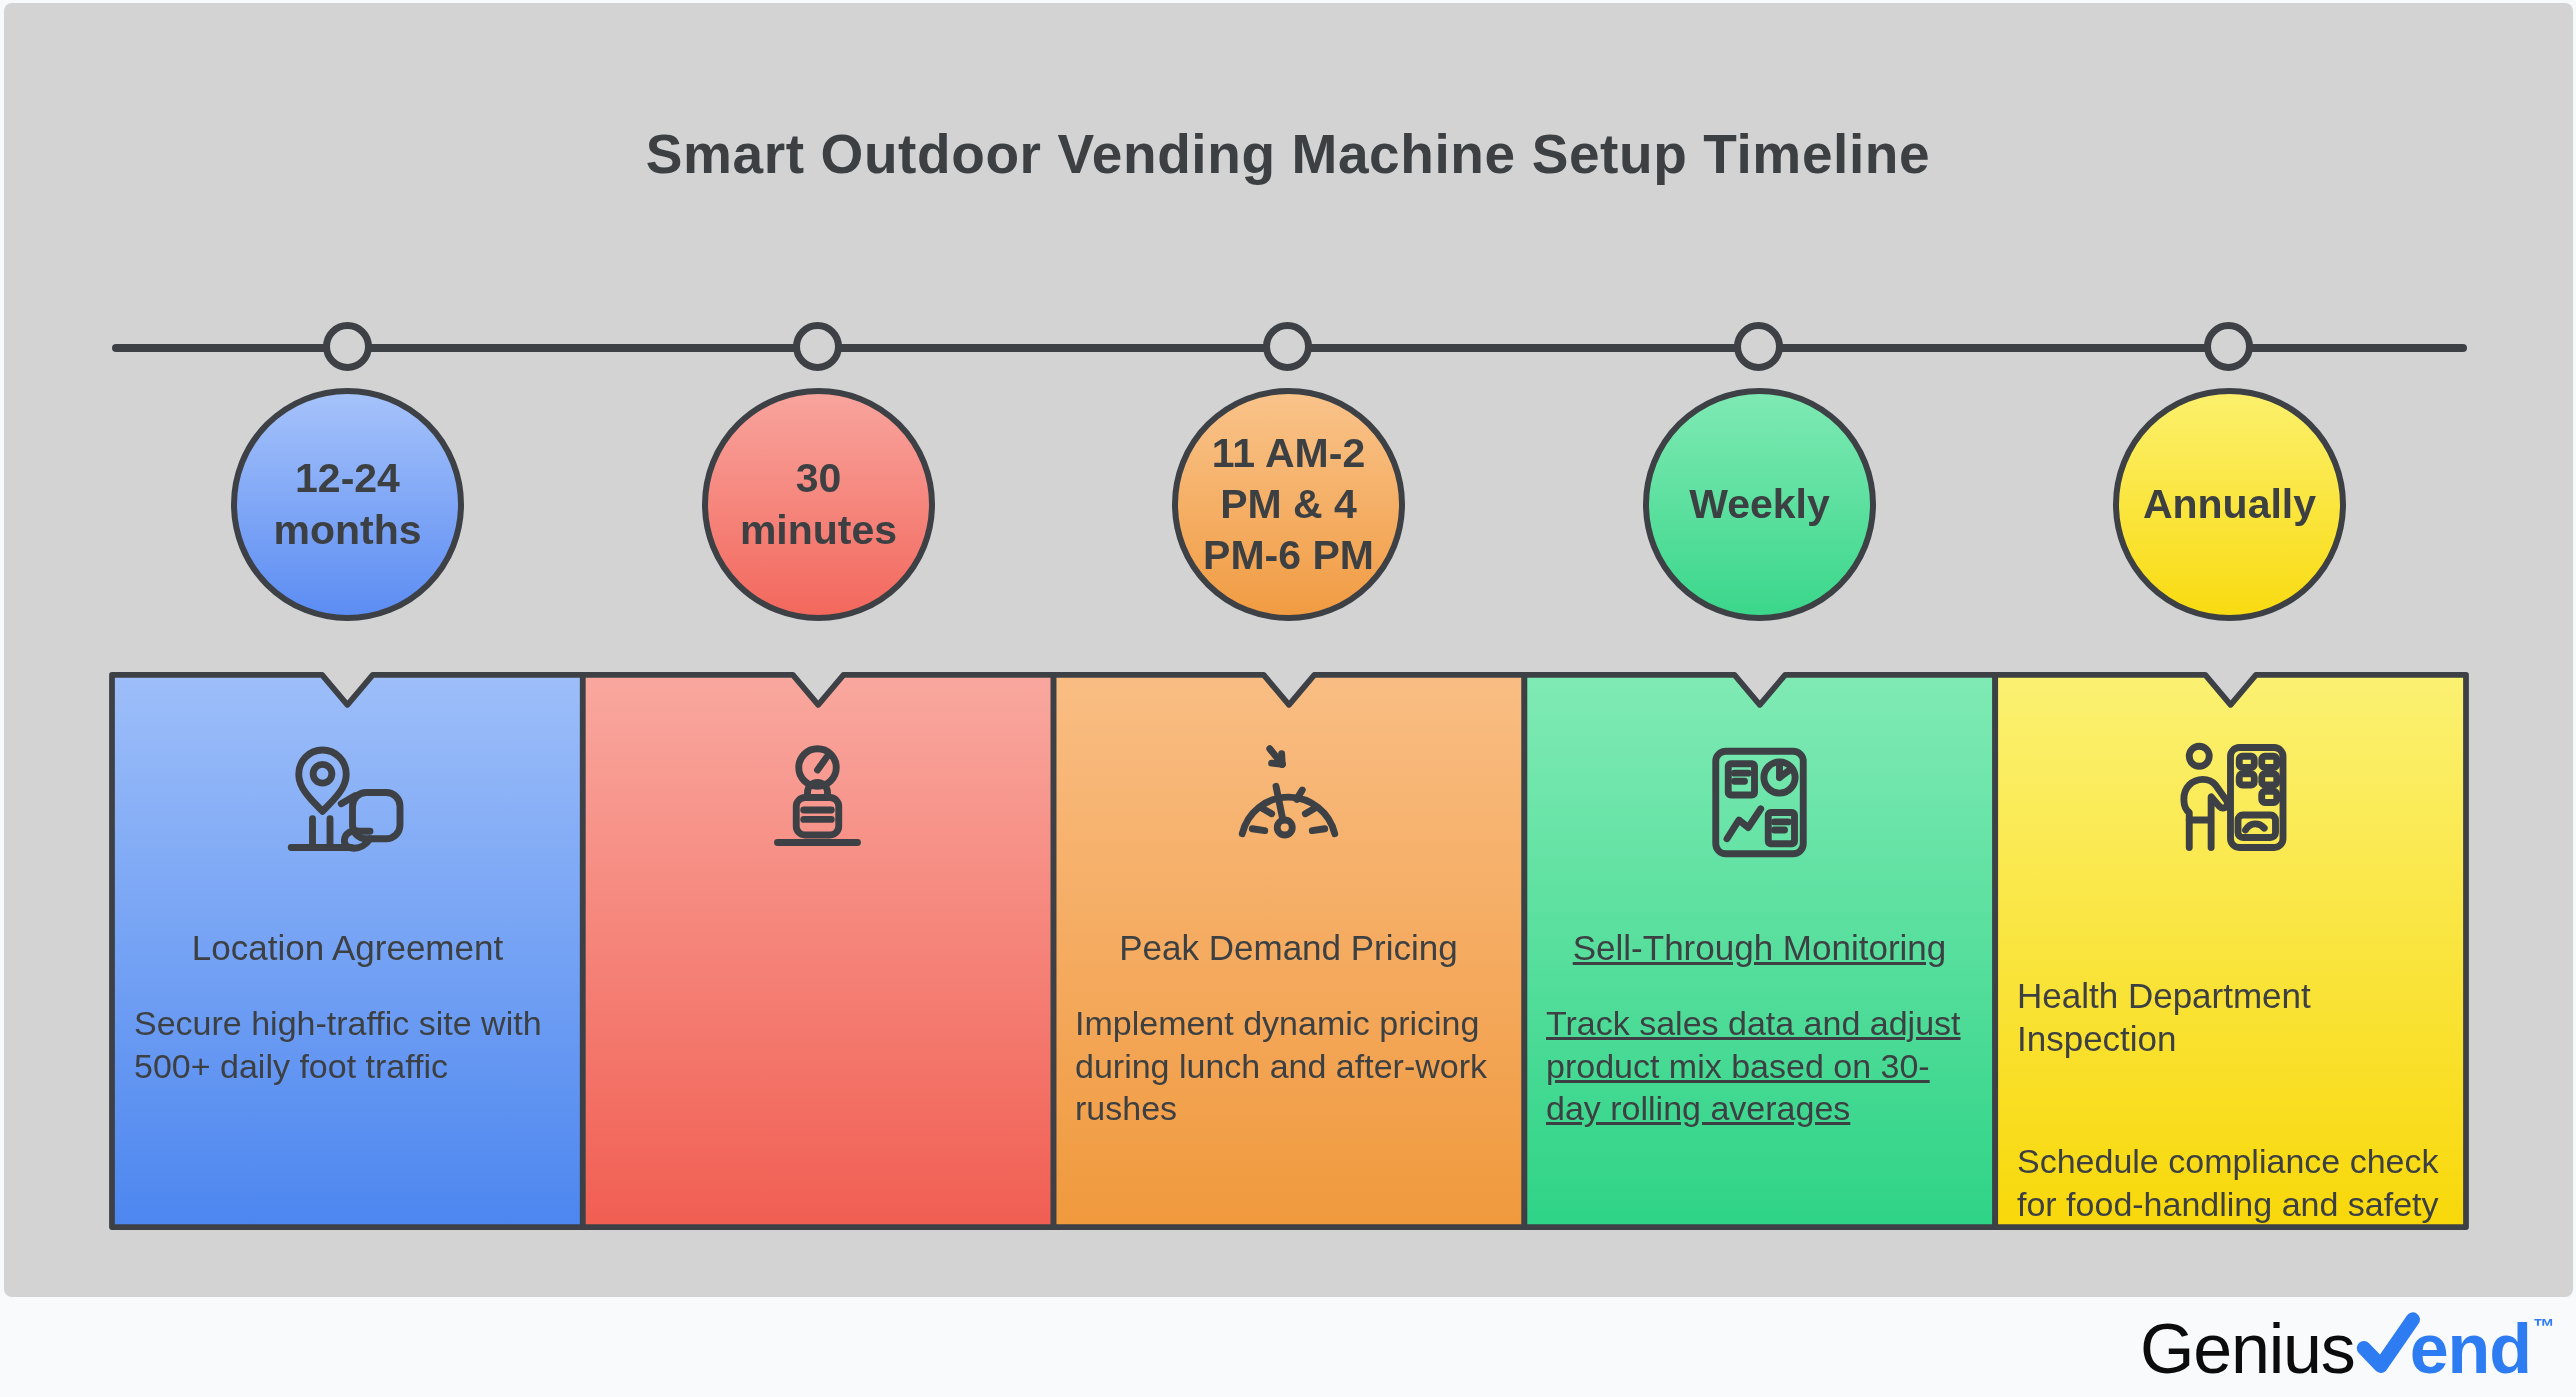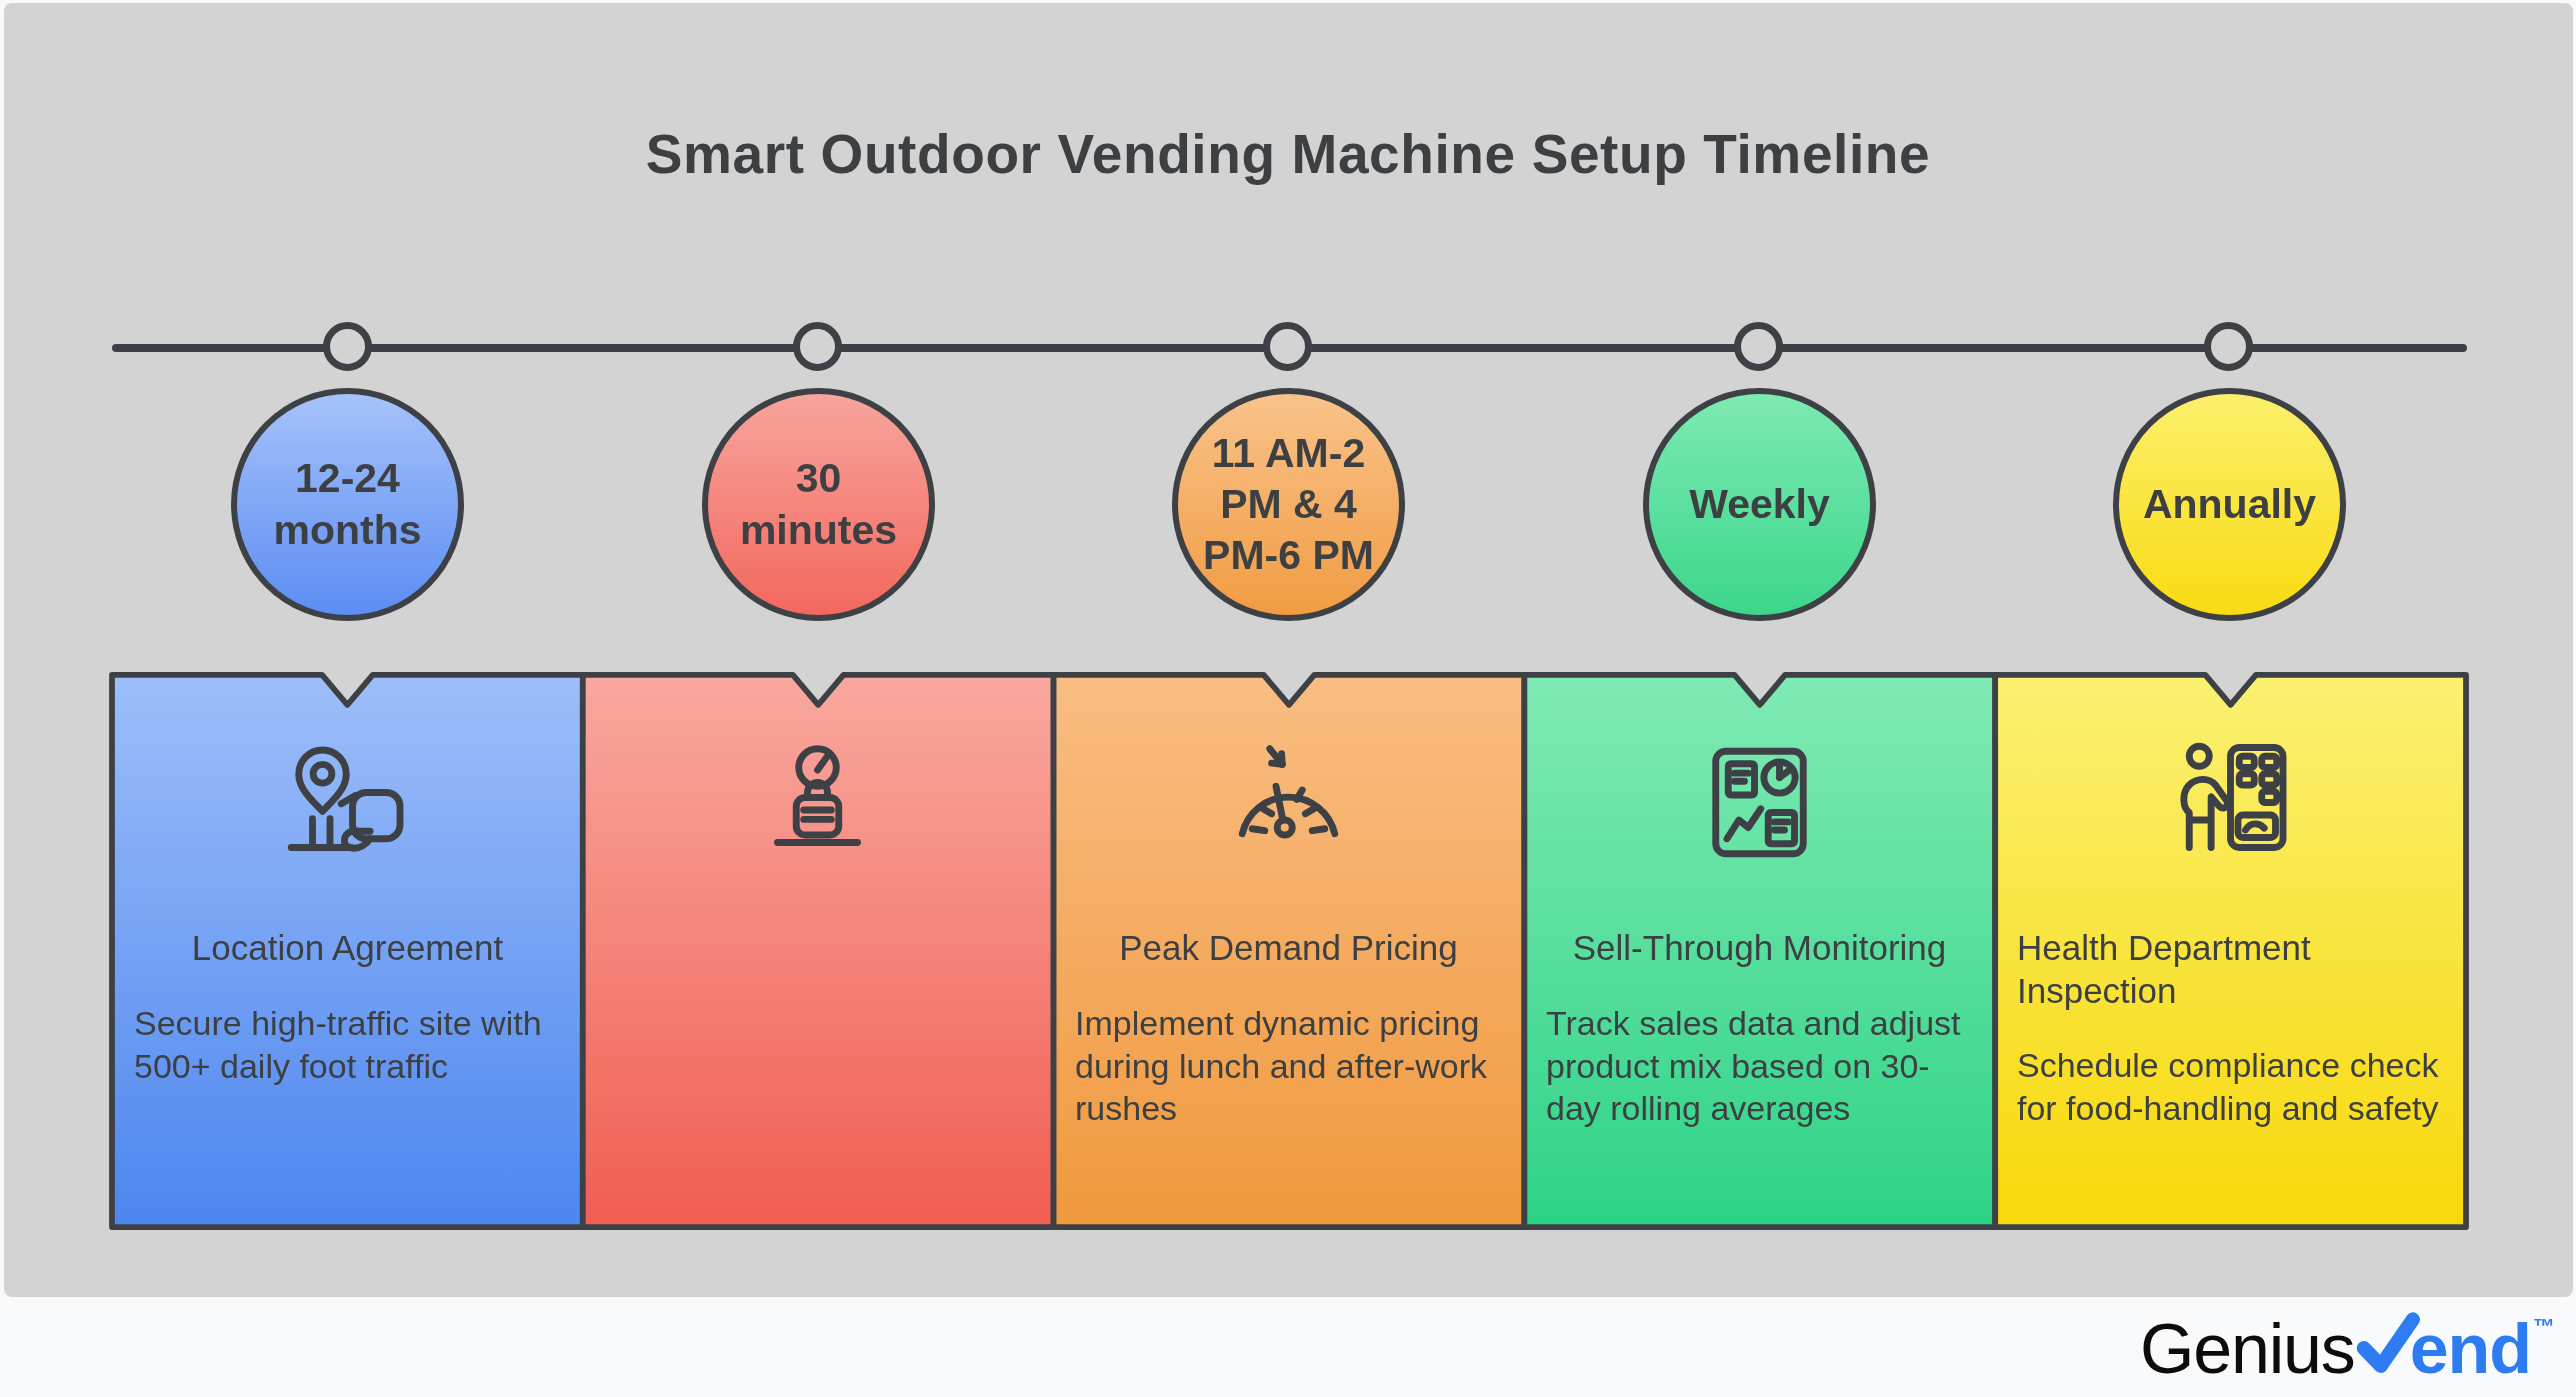--- a/index.html
+++ b/index.html
@@ -61,21 +61,21 @@
     overflow:visible;
   }
   .card-content {
     position:absolute; top:672px;
     width:471px; height:558px;
     padding:68px 22px 23px 22px;
     display:flex; flex-direction:column; align-items:center;
     text-align:left;
   }
   .cc0 { left:112px; } .cc1 { left:582px; } .cc2 { left:1053px; }
-  .cc3 { left:1524px; } .cc4 { left:1995px; }
+  .cc3 { left:1524px;text-decoration:underline; } .cc4 { left:1995px;gap:48px; }
   .card-icon { width:125px; height:125px; flex:0 0 auto; }
   .card-icon svg { width:100%; height:100%; }
   .card-title {
     margin-top:62px;
     font-size:35px; font-weight:400; line-height:1.22; color:#3d4043;
   }
   .card-desc {
     margin-top:32px;
     font-size:34px; font-weight:400; line-height:1.26; color:#3d4043;
   }

